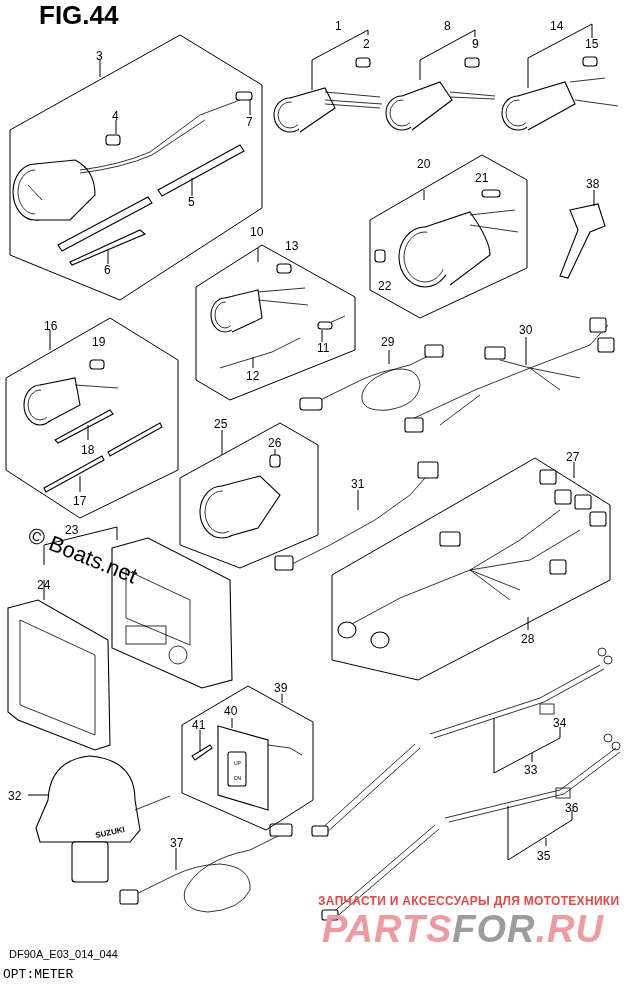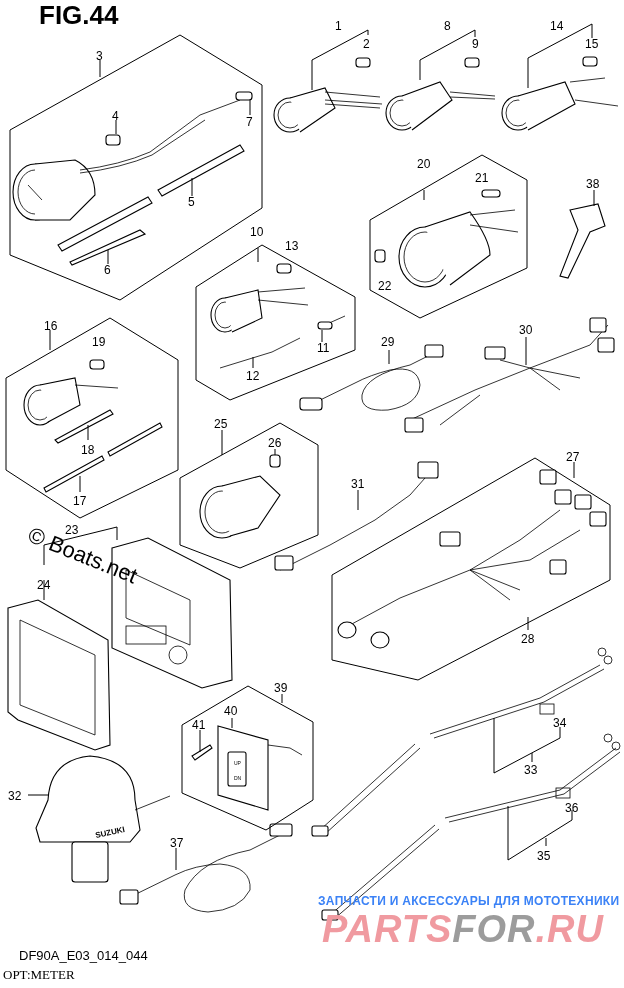--- a/index.html
+++ b/index.html
@@ -1,27 +1,27 @@
 <!DOCTYPE html>
 <html><head>
 <meta charset="utf-8">
 <style>
   html, body { margin: 0; padding: 0; background: #ffffff; }
   body { width: 624px; height: 988px; position: relative; overflow: hidden; font-family: "Liberation Sans", sans-serif; }
   #diagram { position: absolute; left: 0; top: 0; width: 624px; height: 988px; }
   .fig-title { position: absolute; left: 2px; top: 0px; font-family: "Liberation Sans", sans-serif; font-weight: bold; font-size: 26px; color: #000; letter-spacing: 0px; margin-left: 37px; }
-  .footer-code { position: absolute; left: 19px; top: 948px; font-size: 13px; color: #000; font-family: "Liberation Sans", sans-serif; }
-  .footer-name { position: absolute; left: 3px; top: 967px; font-size: 13px; color: #000; font-family: Liberation Serif, serif; }
+  .footer-code { position: absolute; left: 9px; top: 948px; font-size: 11px; color: #000; font-family: "Liberation Sans", sans-serif; }
+  .footer-name { position: absolute; left: 3px; top: 967px; font-size: 13px; color: #000; font-family: Liberation Mono, monospace; }
   .callout { font-family: "Liberation Sans", sans-serif; font-size: 12px; fill: #000; }
   .line { stroke: #000; stroke-width: 1; fill: none; }
   .part { stroke: #000; stroke-width: 1.1; fill: #fff; }
   .part-thin { stroke: #000; stroke-width: 0.8; fill: none; }
   .wm { position: absolute; font-family: "Liberation Sans", sans-serif; color: #000; }
   .wm-big { left: 34px; top: 522px; font-size: 22px; color: #000; transform: rotate(22deg); transform-origin: left top; }
-  .ru-line { position: absolute; left: 318px; top: 894px; font-size: 12px; letter-spacing: 0.3px; color: #3b82f6; font-weight: bold; font-family: "Liberation Sans", sans-serif; }
+  .ru-line { position: absolute; left: 318px; top: 894px; font-size: 12px; letter-spacing: 0.3px; color: #ef4444; font-weight: bold; font-family: "Liberation Sans", sans-serif; }
   .ru-logo { position: absolute; left: 322px; top: 908px; font-size: 38px; font-weight: bold; font-style: italic; letter-spacing: 1px; font-family: "Liberation Sans", sans-serif; }
   .ru-logo .a { color: #f09aa0; }
   .ru-logo .b { color: #9c9c9c; }
 </style>
 </head>
 <body>
 
 <svg id="diagram" viewBox="0 0 624 988" xmlns="http://www.w3.org/2000/svg">
 
   <g>

